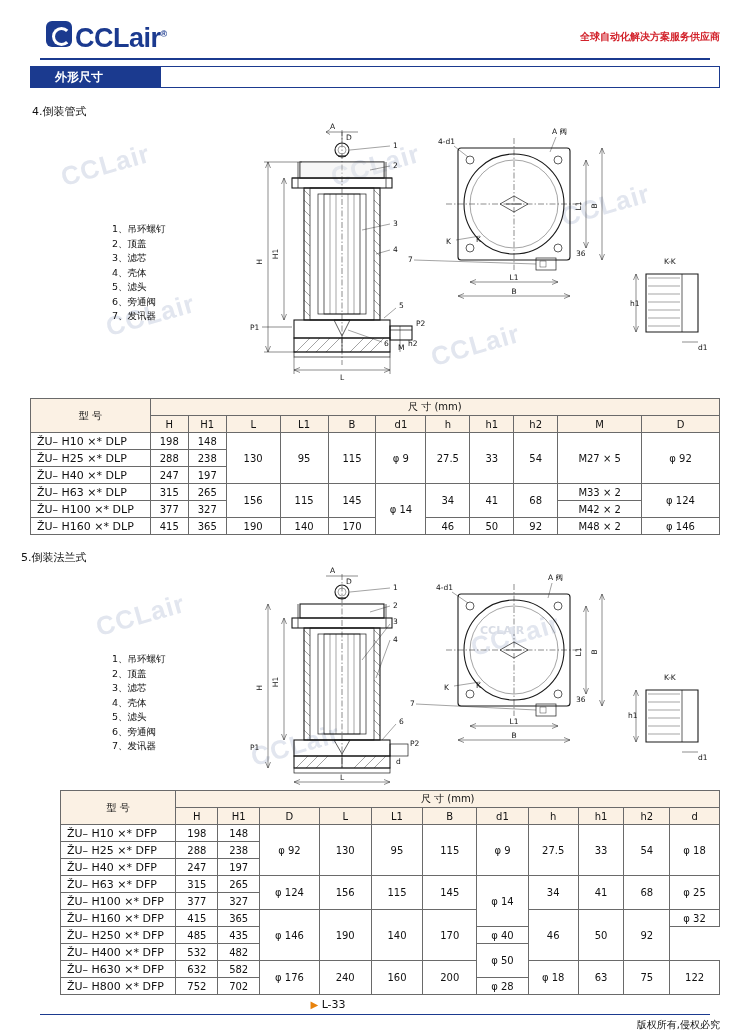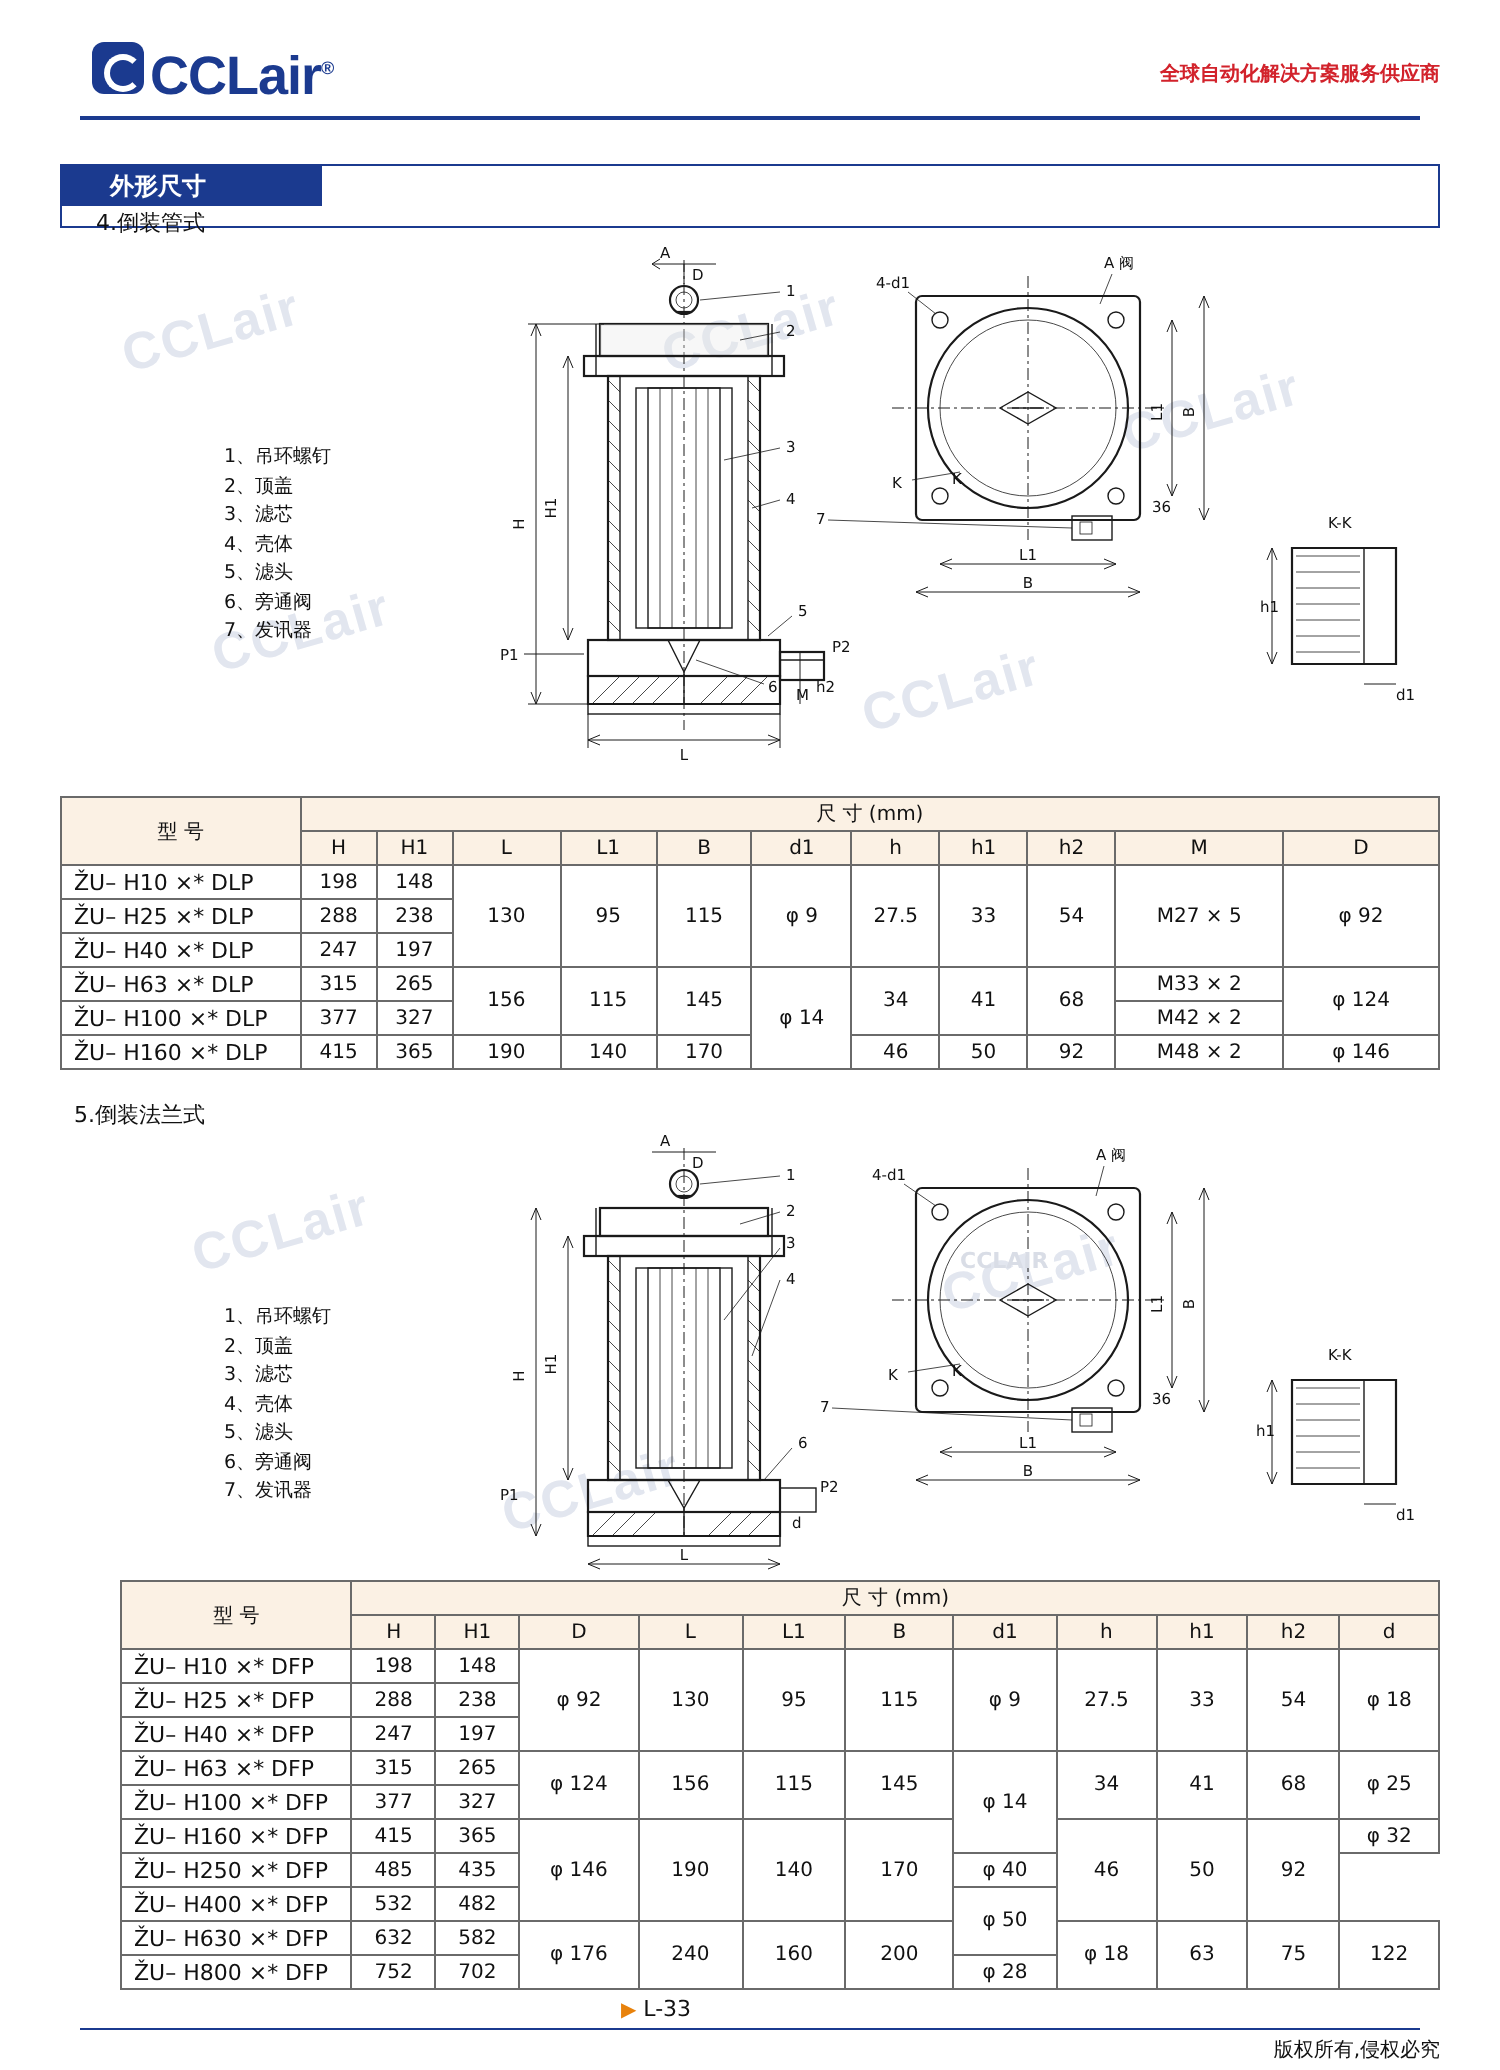--- a/index.html
+++ b/index.html
@@ -43,36 +43,35 @@
     font-size:10px; font-weight:bold; color:#d2222b;
     font-family:"DejaVu Sans", sans-serif;
   }
   .header-rule {
     position:absolute; left:40px; top:58px; width:670px; height:2px;
     background:#1b3a8f;
   }
 
   
   .title-bar {
-    position:absolute; left:30px; top:82px; width:690px; height:32px;
+    position:absolute; left:30px; top:66px; width:690px; height:22px;
     border:1px solid #1b3a8f;
   }
   .title-bar-fill {
     position:absolute; left:0; top:0; width:130px; height:20px;
     background:#1b3a8f;
   }
   .title-bar-text {
     position:absolute; left:24px; top:2px; font-size:12px; color:#fff;
     font-family:"DejaVu Sans", sans-serif; font-weight:bold;
   }
 
   .sub-head {
     position:absolute; font-size:11px; color:#111;
     font-family:"DejaVu Sans", sans-serif;
-    margin-left:16px;
   }
 
   
   .wm {
     position:absolute; color:#e2e6ef; font-size:26px; font-weight:bold;
     font-family:"Liberation Sans", sans-serif; letter-spacing:1px;
     transform:rotate(-16deg); pointer-events:none; user-select:none;
   }
 
   

